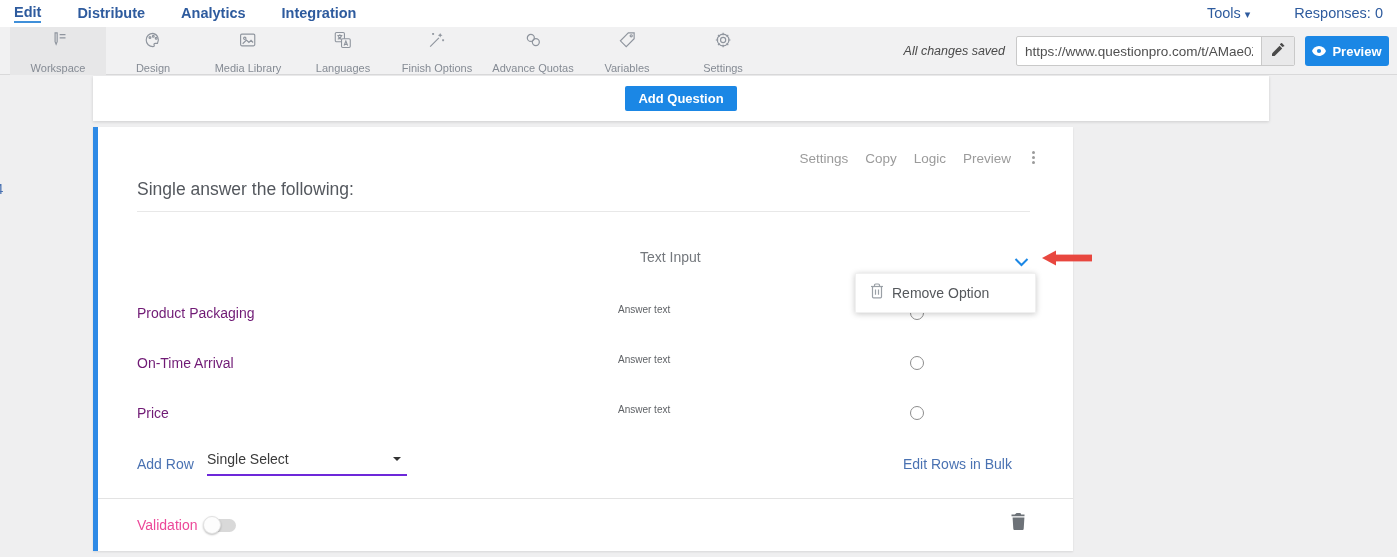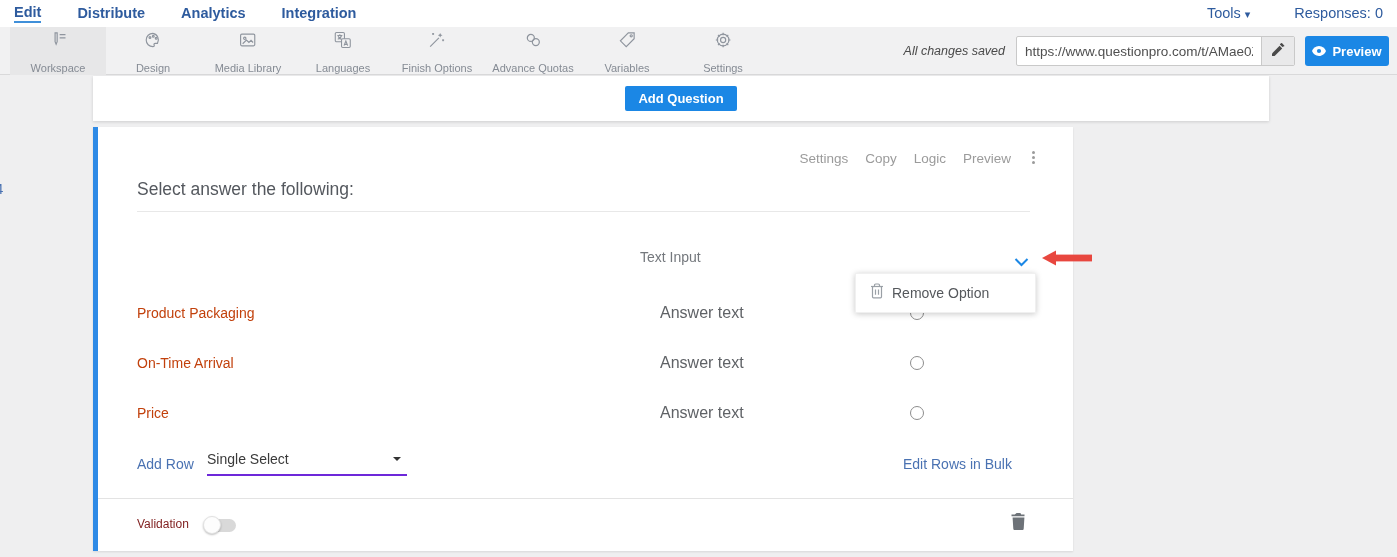--- a/index.html
+++ b/index.html
@@ -39,35 +39,35 @@
   .q-dots i { width:3px; height:3px; border-radius:50%; background:#9b9b9b; }
 
   .q-title { position:absolute; left:39px; top:52px; font-size:17.5px; color:#54585e; cursor:text; }
   .q-divider { position:absolute; left:39px; top:84px; width:893px; height:1px; background:#e8e8e8; }
 
   .hdr-label { position:absolute; color:#74787d; font-size:14px; }
   .hdr-text-input { left:542px; top:122px; }
   .hdr-column { left:822px; top:122px;margin-top:36px; }
   .hdr-chevron { position:absolute; left:916px; top:126px; cursor:pointer; }
 
-  .row-label { position:absolute; left:39px; color:#c2410c; font-size:14px; cursor:text; }
-  .answer-input { position:absolute; left:562px; width:150px; border:none; outline:none; font-size:16px; color:#5f6266; background:transparent; }
+  .row-label { position:absolute; left:39px; color:#701a75; font-size:14px; cursor:text; }
+  .answer-input { position:absolute; left:520px; width:150px; border:none; outline:none; font-size:10px; color:#5f6266; background:transparent; }
   .answer-input::placeholder { color:#5f6266; opacity:1; }
   .radio { position:absolute; left:812px; width:14px; height:14px; border:1px solid #8d8d8d; border-radius:50%; background:#fff; cursor:pointer; }
 
   .menu { position:absolute; left:757px; top:146px; width:181px; height:40px; background:#fff; border:1px solid #f0f0f0; box-shadow:0 1px 6px rgba(0,0,0,.22); display:flex; align-items:center; gap:8px; padding-left:14px; z-index:5; cursor:pointer; }
   .menu-label { font-size:14px; color:#55585c; }
 
   .add-row { position:absolute; left:39px; top:329px; font-size:14px; color:#4a72b2; cursor:pointer; }
   .row-type { position:absolute; left:109px; top:324px; width:200px; border-bottom:2px solid #6d28d9; padding-bottom:7px; font-size:14px; color:#3a3a3a; cursor:pointer; }
   .row-type .tri { position:absolute; right:6px; top:6px; width:0; height:0; border-left:4px solid transparent; border-right:4px solid transparent; border-top:4.5px solid #333; }
   .edit-bulk { position:absolute; left:805px; top:329px; font-size:14px; color:#4a72b2; cursor:pointer; }
 
   .footer-divider { position:absolute; left:0; top:371px; width:975px; height:1px; background:#e3e3e3; }
-  .validation-label { position:absolute; left:39px; top:390px; font-size:12px; color:#7f1d1d; }
+  .validation-label { position:absolute; left:39px; top:390px; font-size:14px; color:#ec4899; }
   .toggle { position:absolute; left:107px; top:392px; width:31px; height:13px; background:#d9d9d9; border-radius:7px; cursor:pointer; }
   .toggle-knob { position:absolute; left:-2px; top:-3px; width:18px; height:18px; background:#fdfdfd; border:1px solid #e2e2e2; border-radius:50%; box-shadow:0 1px 2px rgba(0,0,0,.25); }
   .footer-trash { position:absolute; right:47px; top:386px; cursor:pointer; }
 
   .red-arrow { position:absolute; left:1042px; top:250px; z-index:9; }
 </style>
 </head>
 <body>
 
 <div class="topnav">
@@ -210,21 +210,21 @@
     <span class="q-action">Copy</span>
     <span class="q-action">Logic</span>
     <span class="q-action">Preview</span>
   </div>
   <div class="q-dots">
       <i></i>
       <i></i>
       <i></i>
     </div>
 
-  <div class="q-title">Select answer the following:</div>
+  <div class="q-title">Single answer the following:</div>
   <div class="q-divider"></div>
 
   <div class="hdr-label hdr-text-input">Text Input</div>
   <div class="hdr-label hdr-column">Column 2</div>
   <span class="hdr-chevron">
     <svg width="15" height="9" viewBox="0 0 15 9" fill="none" stroke="#1b87e5" stroke-width="2">
         <path d="M1.5 1l6 6 6-6"></path>
       </svg>
   </span>
 

